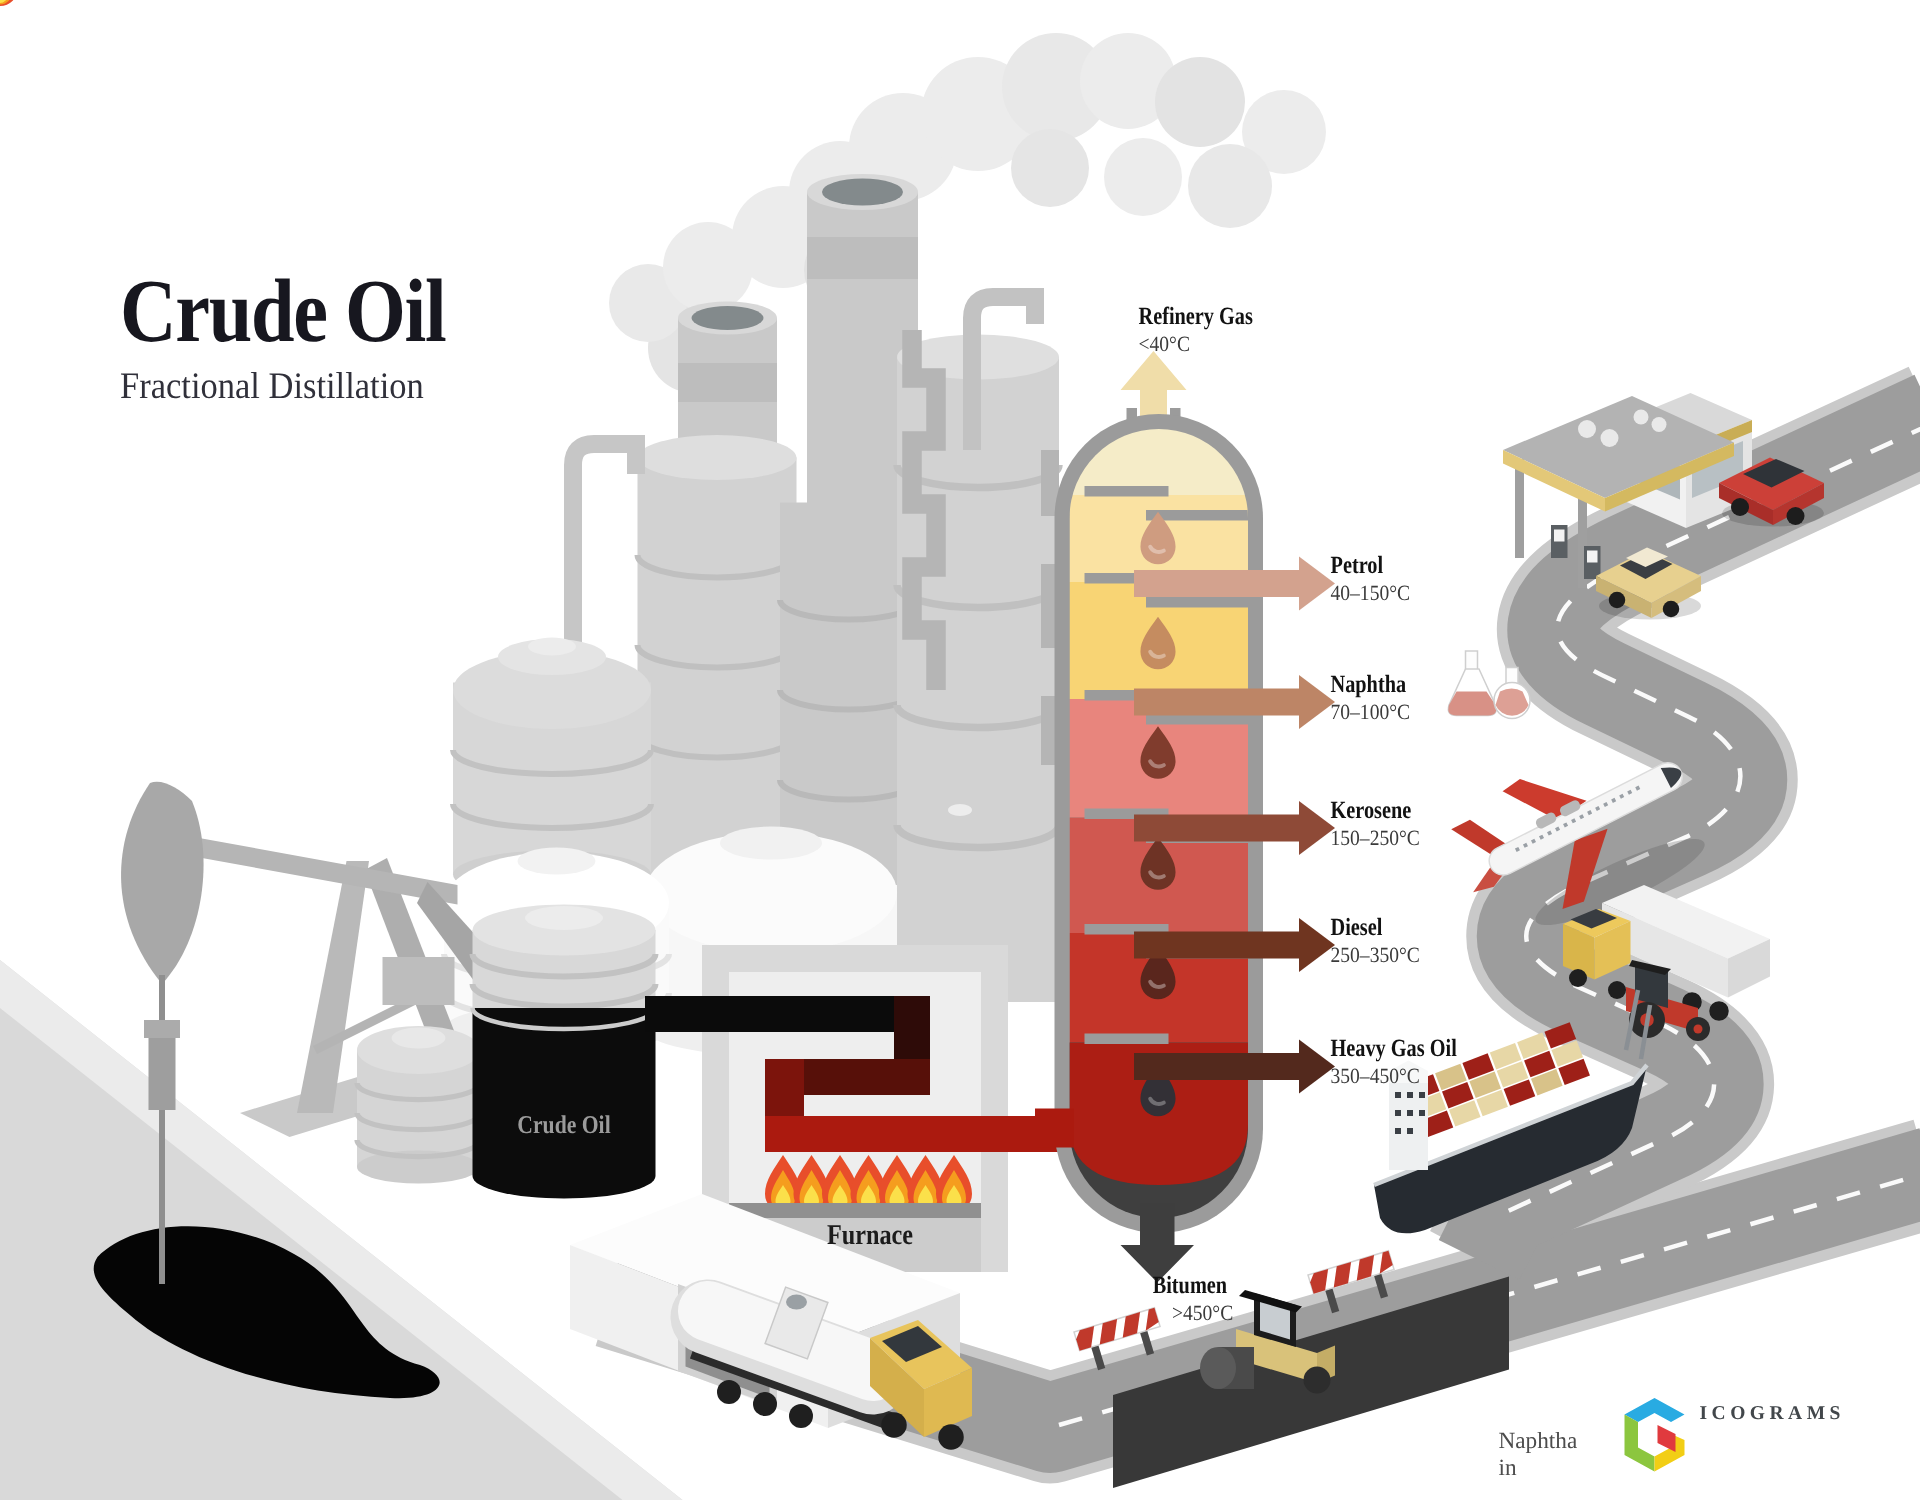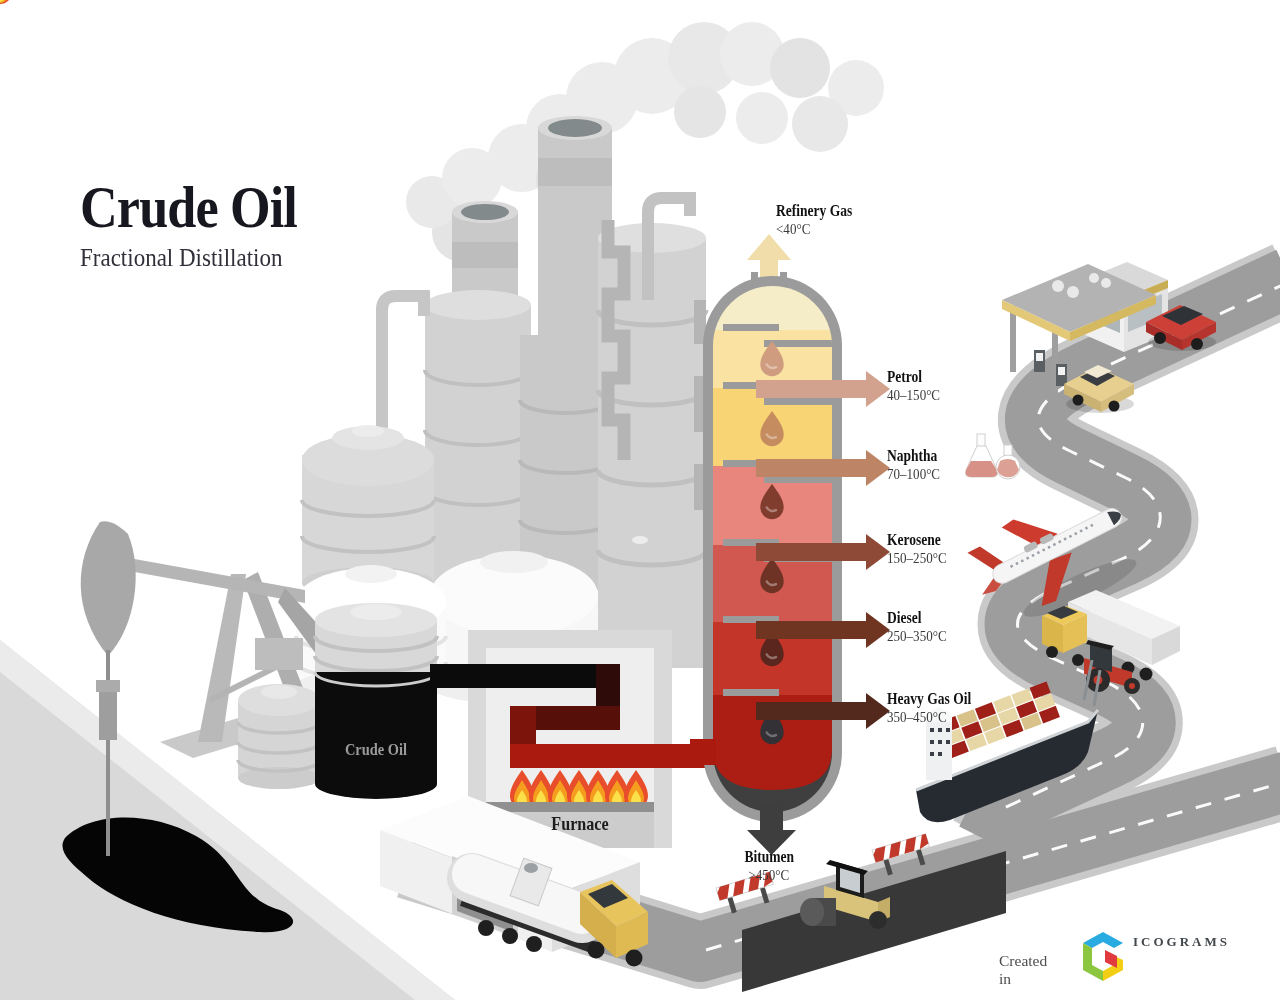--- a/index.html
+++ b/index.html
@@ -12,22 +12,22 @@
   .ttl{position:absolute;left:80px;top:176px;z-index:5;}
   .ttl h1{margin:0;font-size:60px;line-height:62px;font-weight:800;color:#17171f;letter-spacing:-1px;
           display:inline-block;transform:scaleX(.87);transform-origin:0 50%;white-space:nowrap;}
   .ttl h2{margin:6px 0 0 0;font-size:25px;font-weight:400;color:#30303a;display:inline-block;
           transform:scaleX(.92);transform-origin:0 50%;white-space:nowrap;}
   .frac{position:absolute;left:887px;z-index:5;}
   .f-name{font-size:16.5px;font-weight:700;color:#121212;line-height:18px;display:inline-block;
           transform:scaleX(.82);transform-origin:0 50%;white-space:nowrap;}
   .f-temp{font-size:14.5px;color:#3a3a3a;line-height:17px;display:inline-block;
           transform:scaleX(.9);transform-origin:0 50%;white-space:nowrap;}
-  .lab-refinery{position:absolute;left:776px;top:202px;z-index:5;}
-  .lab-bitumen{position:absolute;left:714px;top:848px;width:110px;text-align:center;z-index:5;}
+  .lab-refinery{position:absolute;left:759px;top:202px;z-index:5;}
+  .lab-bitumen{position:absolute;left:714px;top:848px;width:110px;text-align:right;z-index:5;}
   .lab-bitumen .f-name,.lab-bitumen .f-temp{transform-origin:50% 50%;}
   .lab-crude{position:absolute;left:316px;top:740px;width:120px;text-align:center;z-index:4;
              font-size:17px;font-weight:700;color:#9b9b9b;transform:scaleX(.85);}
   .lab-furnace{position:absolute;left:496px;top:813px;width:168px;text-align:center;z-index:4;
                font-size:19px;font-weight:700;color:#1c1c1c;transform:scaleX(.85);}
   .footer{position:absolute;left:0;top:0;z-index:6;}
   .created-in{position:absolute;left:999px;top:952px;font-size:15.5px;color:#4d4d4d;}
   .brand{position:absolute;left:1133px;top:934px;font-size:13px;font-weight:700;color:#42474b;
          letter-spacing:3px;}
   .logo{position:absolute;left:1078px;top:929px;}
@@ -527,21 +527,21 @@
 </div>
 <div class="frac lab-bitumen">
   <span class="f-name">Bitumen</span><br>
   <span class="f-temp">&gt;450°C</span>
 </div>
 
 <div class="lab-crude">Crude Oil</div>
 <div class="lab-furnace">Furnace</div>
 
 <div class="footer">
-  <span class="created-in">Created in</span>
+  <span class="created-in">Naphtha in</span>
   <svg class="logo" width="50" height="54" viewBox="0 0 50 54">
     <polygon points="5,14 25,3 45,14 36,19 25,13 14,19" fill="#29abe2"></polygon>
     <polygon points="5,14 14,19 14,36 25,42 25,52 5,41" fill="#8cc63f"></polygon>
     <polygon points="25,52 45,41 45,31 36,27 36,36 25,42" fill="#f2ce15"></polygon>
     <polygon points="27,21 39,27 39,39 27,33" fill="#e03a3e"></polygon>
   </svg>
   <span class="brand">ICOGRAMS</span>
 </div>
 
 </div>

